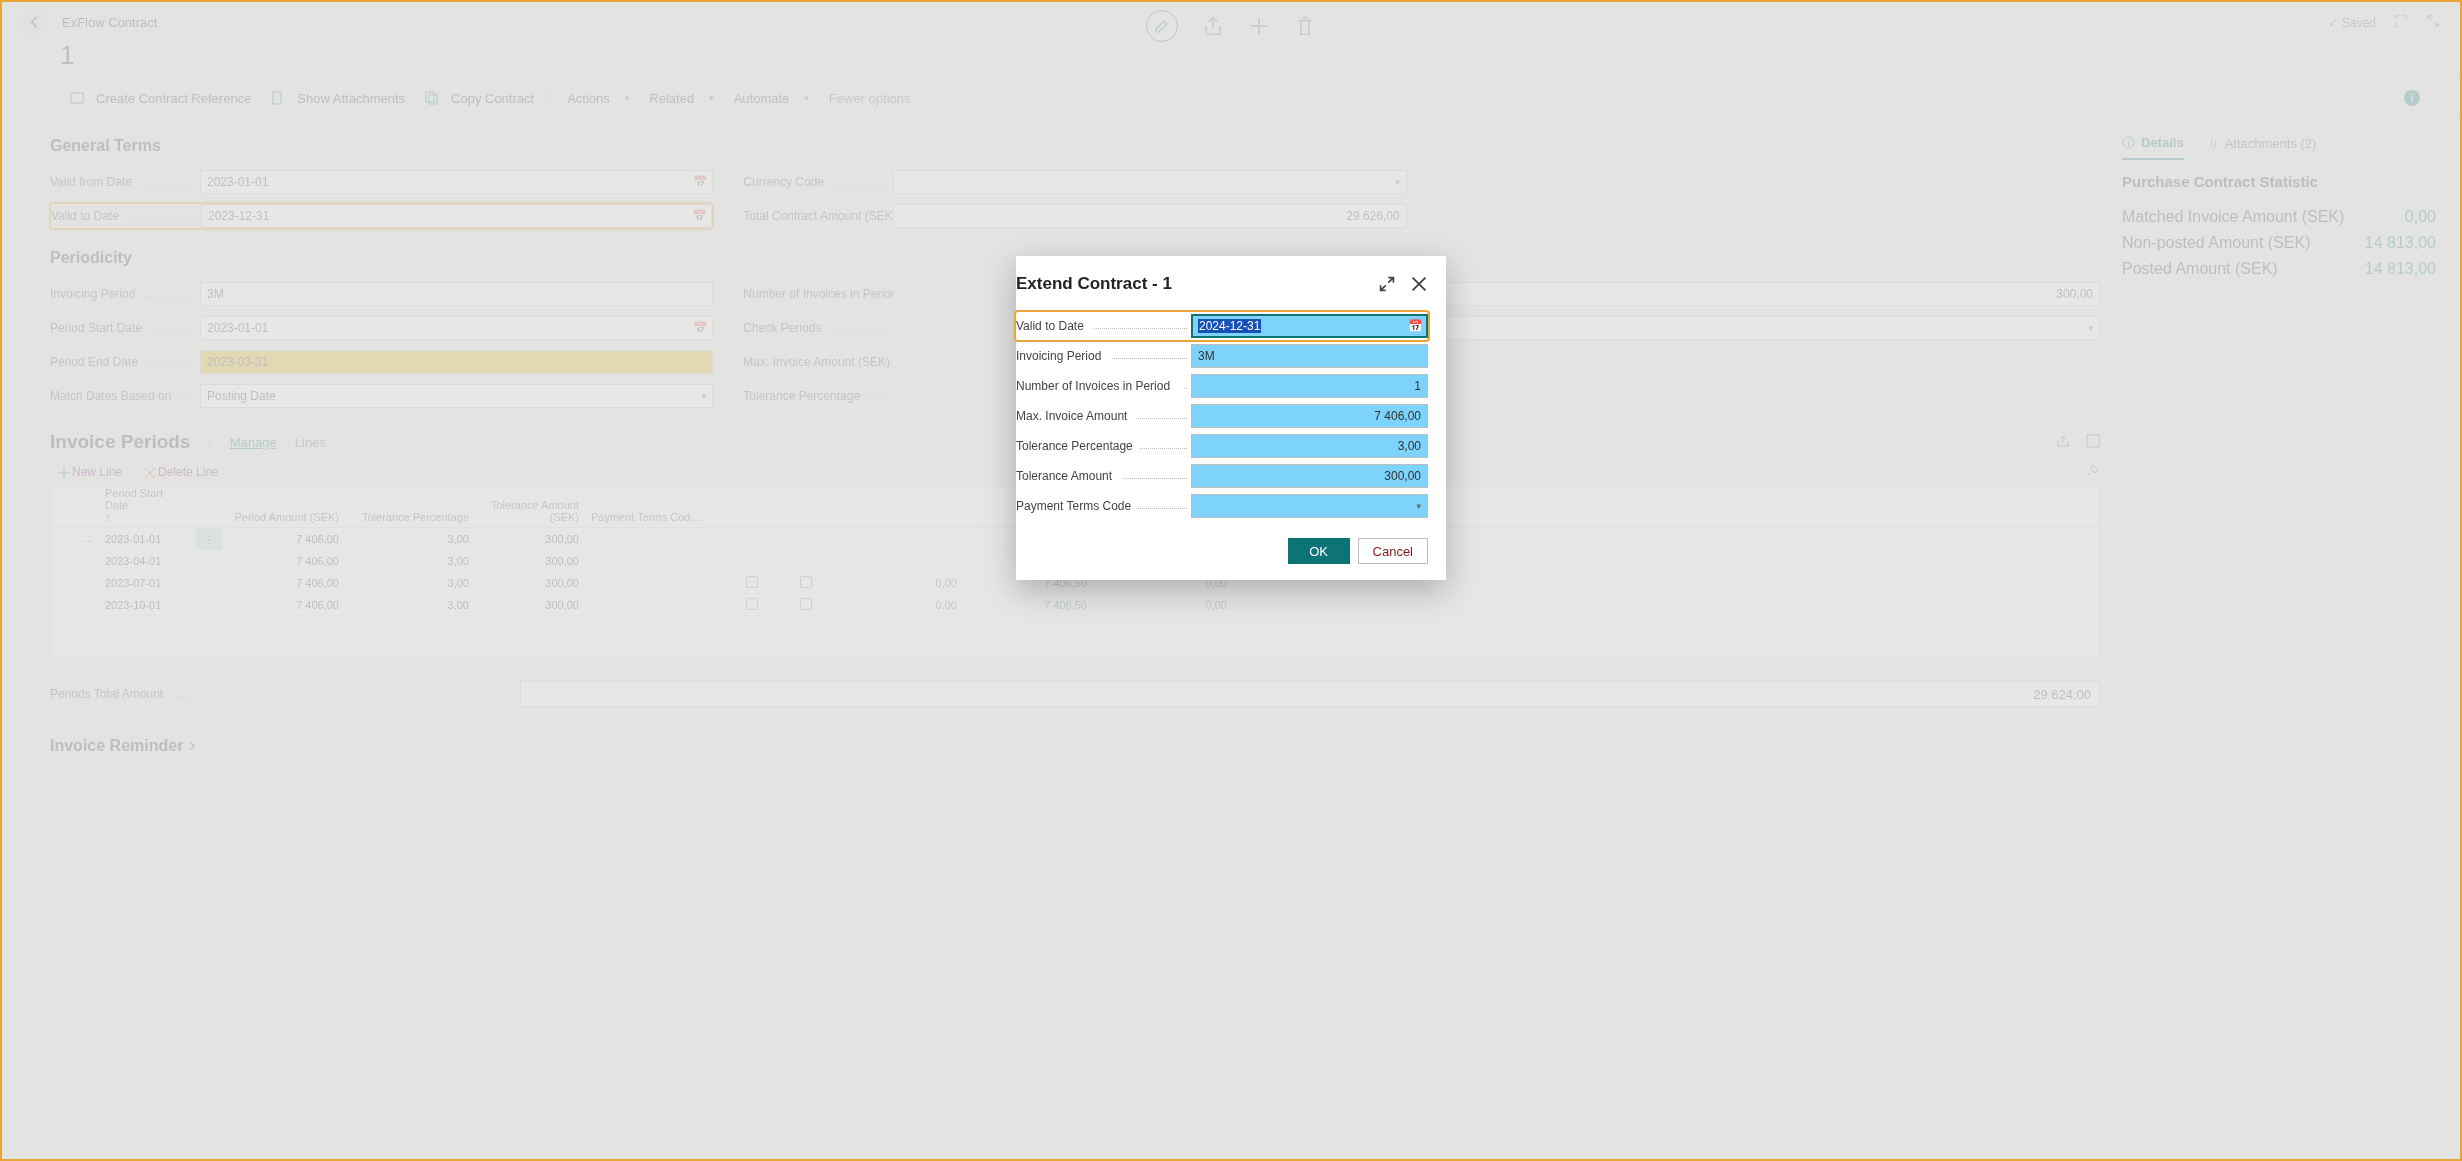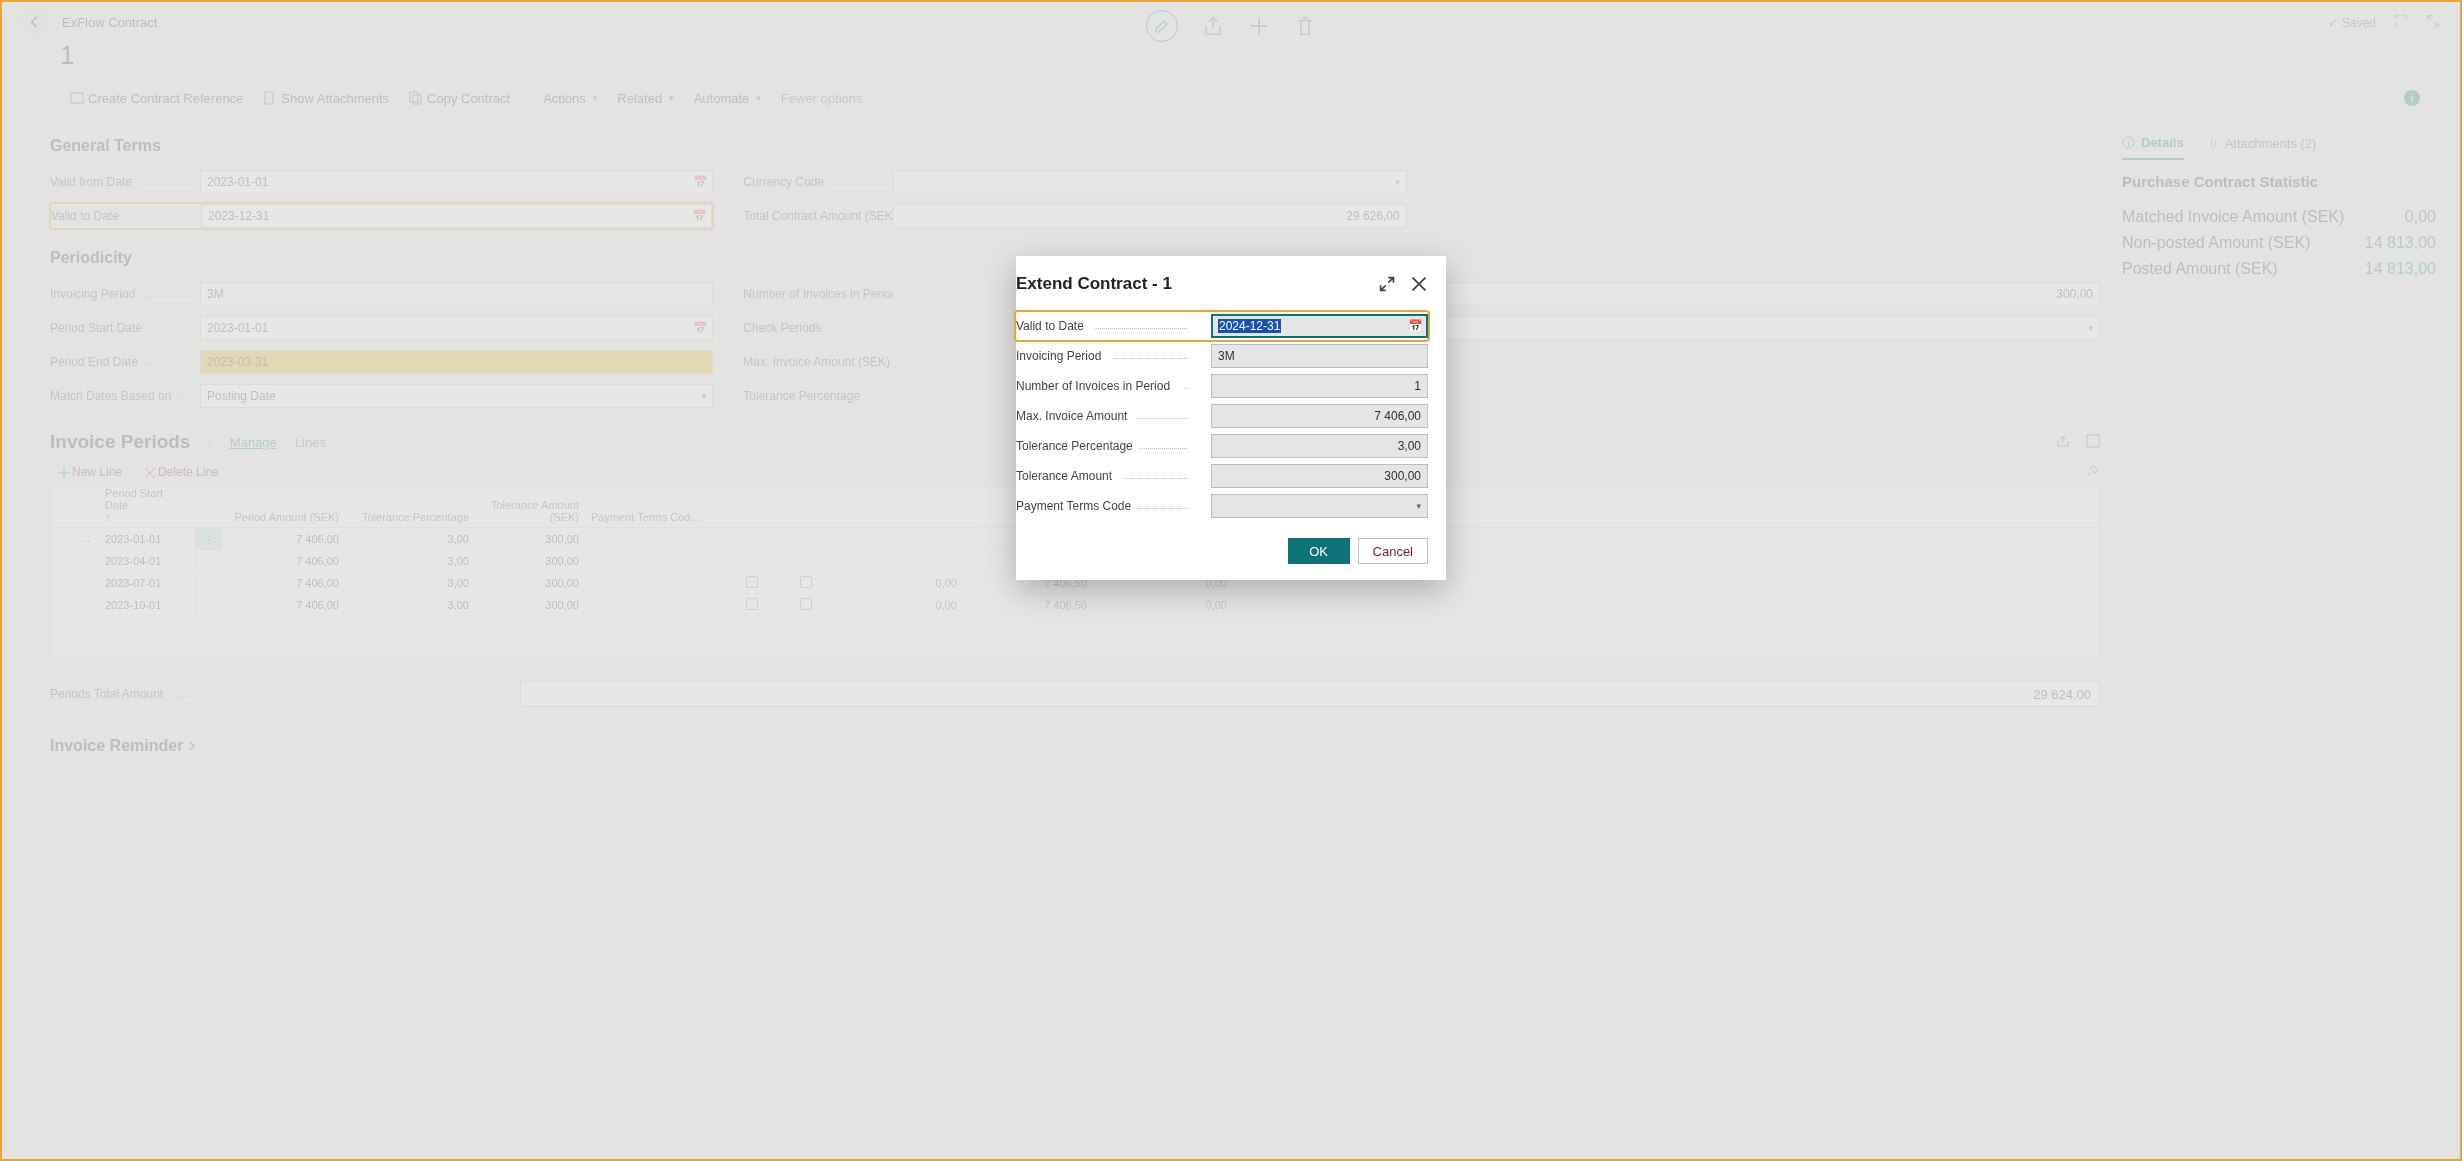--- a/index.html
+++ b/index.html
@@ -15,21 +15,21 @@
 .top-center { position: absolute; left: 50%; transform: translateX(-50%); top: 10px; display: flex; gap: 24px; align-items: center; }
 .circle-icon { width: 32px; height: 32px; border: 1px solid #0d7377; border-radius: 50%; display: flex; align-items: center; justify-content: center; }
 .circle-icon svg, .top-center > svg { width: 16px; height: 16px; }
 .top-center > div.icon-btn { width: 22px; height: 22px; display: flex; align-items: center; justify-content: center; }
 .top-right { position: absolute; right: 22px; top: 14px; display: flex; gap: 18px; align-items: center; color: #666; font-size: 12px; }
 .top-right .saved { display: flex; align-items: center; gap: 4px; }
 
 .page-title-row { padding: 2px 42px 8px 60px; font-size: 26px; font-weight: 300; color: #333; }
 
 .action-bar { display: flex; align-items: center; padding: 4px 42px 4px 60px; gap: 0; border-top: 1px solid #d9d9d7; border-bottom: 1px solid #d9d9d7; height: 38px; font-size: 13px; }
-.action-btn { display: flex; align-items: center; gap: 4px; padding: 6px 10px; color: #333; cursor: pointer; }
+.action-btn { display: flex; align-items: center; gap: 12px; padding: 6px 10px; color: #333; cursor: pointer; }
 .action-btn svg { width: 14px; height: 14px; }
 .action-sep { width: 1px; height: 20px; background: #d0d0ce; margin: 0 6px; }
 .chev { font-size: 9px; color: #666; margin-left: 3px; }
 .action-right { margin-left: auto; }
 .info-pill { width: 16px; height: 16px; border-radius: 50%; background: #0d7377; color: #fff; display: flex; align-items: center; justify-content: center; font-size: 11px; }
 
 .main-cols { display: flex; padding: 12px 0 0 0; }
 .left-col { flex: 1; padding: 0 22px 0 50px; }
 .right-col { width: 340px; padding: 0 26px 0 0; }
 
@@ -91,21 +91,21 @@
 
 .dialog-mask { position: absolute; inset: 0; z-index: 10; display: flex; align-items: flex-start; justify-content: center; }
 .dialog { margin-top: 256px; width: 430px; background: #fff; box-shadow: 0 10px 30px rgba(0,0,0,0.25); padding: 18px 18px 16px 0; }
 .dialog-head { display: flex; align-items: center; margin-bottom: 18px; }
 .dialog-title { font-size: 17px; font-weight: 600; color: #222; }
 .dialog-head-icons { margin-left: auto; display: flex; gap: 14px; color: #444; }
 .dialog-head-icons > div { width: 18px; height: 18px; display:flex; align-items:center; justify-content:center; cursor:pointer; }
 .dlg-row { display: flex; align-items: center; height: 28px; margin-bottom: 2px; }
 .dlg-label { width: 175px; font-size: 12px; color: #444; position: relative; overflow: hidden; }
 .dlg-label::after { content: ''; position: absolute; bottom: 4px; left: var(--labw,0); right: 4px; border-bottom: 1px dotted #bbb; }
-.dlg-field { flex: 1; height: 24px; border: 1px solid #bdbdbb; background: #e5e5e5; display: flex; align-items: center; padding: 0 6px; font-size: 12px; position: relative; margin-left: 20px; }
+.dlg-field { flex: 1; height: 24px; border: 1px solid #bdbdbb; background: #7dd3fc; display: flex; align-items: center; padding: 0 6px; font-size: 12px; position: relative; }
 .dlg-field.right { justify-content: flex-end; }
 .dlg-field .cal { position: absolute; right: 4px; color: #666; }
 .dlg-field .dd { position: absolute; right: 6px; color: #666; font-size: 9px; }
 .dlg-row.highlight { outline: 2px solid #e8a636; outline-offset: 0; border-radius: 2px; }
 .dlg-row.highlight .dlg-field { border: 1px solid #0d7377; box-shadow: inset 0 0 0 1px #0d7377; }
 .dlg-row.highlight .val-sel { background: #1651b8; color: #fff; padding: 0 1px; }
 .dlg-buttons { display: flex; justify-content: flex-end; gap: 8px; margin-top: 18px; }
 .btn { min-width: 62px; height: 26px; display: flex; align-items: center; justify-content: center; border: 1px solid #bdbdbb; font-size: 13px; cursor: pointer; padding: 0 14px; }
 .btn.primary { background: #0d7377; color: #fff; border-color: #0d7377; }
 .btn.secondary { background: #fff; color: #7f1d1d; }

